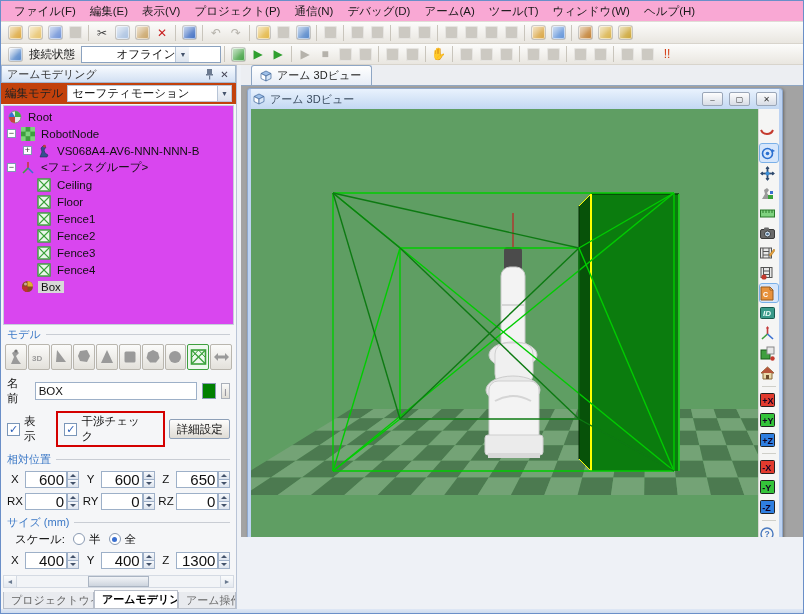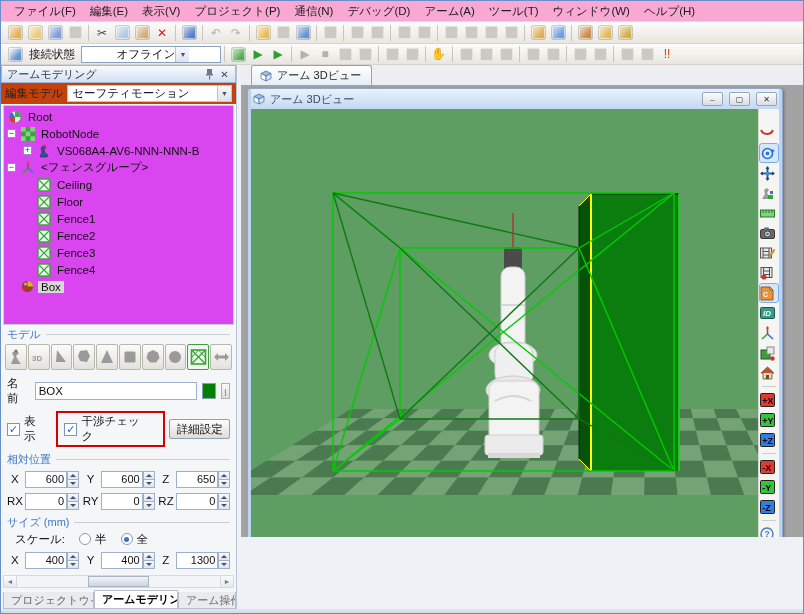--- a/index.html
+++ b/index.html
@@ -60,28 +60,28 @@
   .checkbox .mark{color:#2b5fb8;font-size:11px;font-weight:bold;line-height:10px;}
   .cb-label{font-size:11.5px;color:#111;}
   .redbox{display:flex;align-items:center;gap:4px;border:2px solid #d40000;padding:1px 14px 1px 6px;margin-left:6px;}
   .detail-btn{margin-left:auto;width:62px;height:20px;background:linear-gradient(#fdfdfc,#dfdcd5);border:1px solid #8ea0b8;border-radius:2px;font-size:11.5px;color:#111;display:flex;align-items:center;justify-content:center;}
 
   .spin-rows{padding:1px 4px;}
   .spin-row{display:flex;align-items:center;height:22px;}
   .spin-cell{display:flex;align-items:center;flex:1;}
   .spin-cell .slbl{width:20px;font-size:11.5px;color:#111;text-align:left;padding-left:6px;}
   .spin-cell.rx .slbl{padding-left:2px;}
-  .num-input{width:42px;height:17px;border:1px solid #9db0c8;font-size:11px;text-align:right;padding:0 2px;color:#111;background:#fff;}
+  .num-input{width:42px;height:17px;border:1px solid #9db0c8;font-size:15px;text-align:right;padding:0 2px;color:#111;background:#fff;}
   .spin{width:12px;height:17px;display:flex;flex-direction:column;flex:none;}
   .spin b{flex:1;background:linear-gradient(#f7f9fc,#dde4ee);border:1px solid #9fb0c8;display:flex;align-items:center;justify-content:center;}
   .spin b:first-child{border-bottom:none;}
   .tri-up{width:0;height:0;border-left:3px solid transparent;border-right:3px solid transparent;border-bottom:3px solid #44536b;}
   .tri-dn{width:0;height:0;border-left:3px solid transparent;border-right:3px solid transparent;border-top:3px solid #44536b;}
 
-  .scale-row{display:flex;align-items:center;height:18px;padding-left:14px;gap:6px;}
+  .scale-row{display:flex;align-items:center;height:18px;padding-left:14px;}
   .scale-row .slabel{font-size:11.5px;color:#111;}
   .radio{width:12px;height:12px;border:1px solid #8a9ab2;border-radius:50%;background:#fff;display:flex;align-items:center;justify-content:center;flex:none;}
   .radio .dot{width:5px;height:5px;border-radius:50%;background:#3a6fd0;}
   .radio-group{display:flex;align-items:center;gap:4px;margin-left:8px;}
 
   .hscroll{height:13px;margin:3px 2px 0 2px;background:#f2f4f7;border:1px solid #d4dae3;display:flex;}
   .harrow{width:13px;background:linear-gradient(#fafbfc,#e4e9f0);border-right:1px solid #d4dae3;display:flex;align-items:center;justify-content:center;font-size:7px;color:#6a7a90;}
   .harrow.right{border-right:none;border-left:1px solid #d4dae3;}
   .htrack{flex:1;position:relative;}
   .hthumb{position:absolute;left:35%;width:30%;top:0;bottom:0;background:linear-gradient(#f2f4f7,#cdd4de);border:1px solid #aab4c2;}

